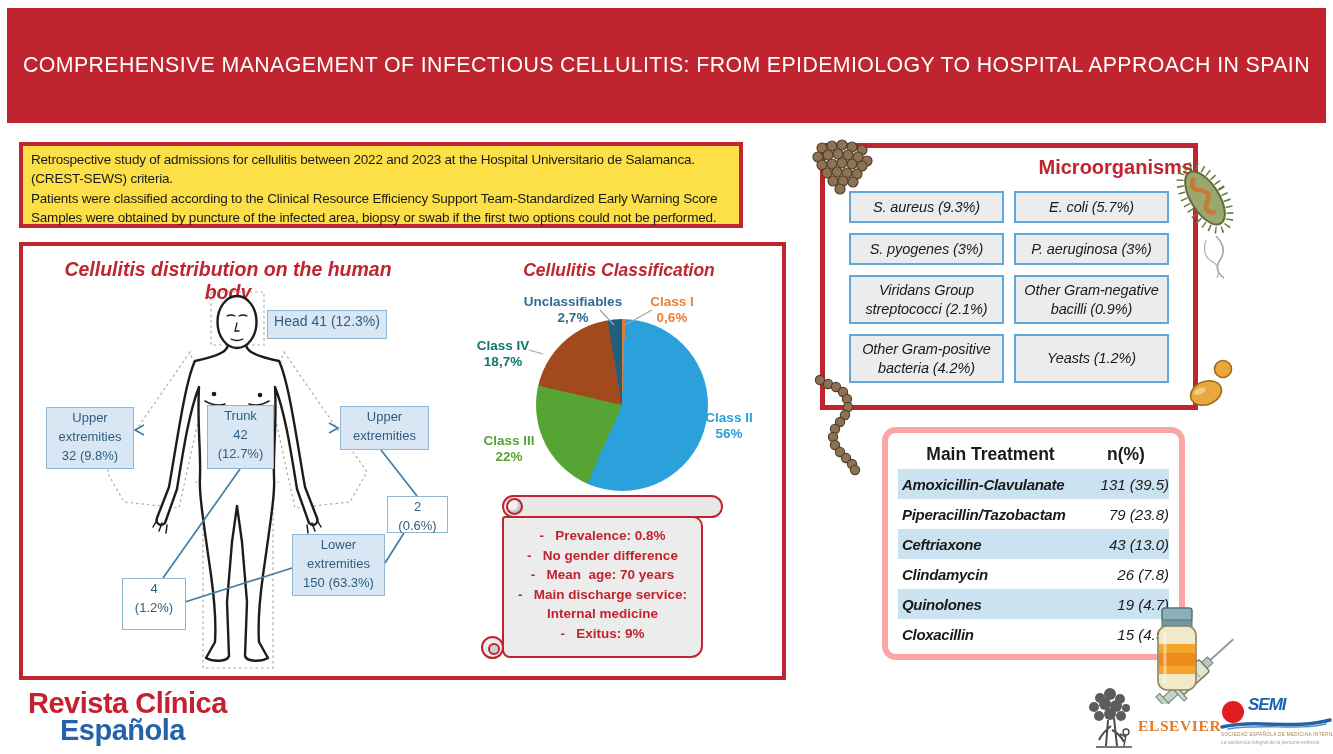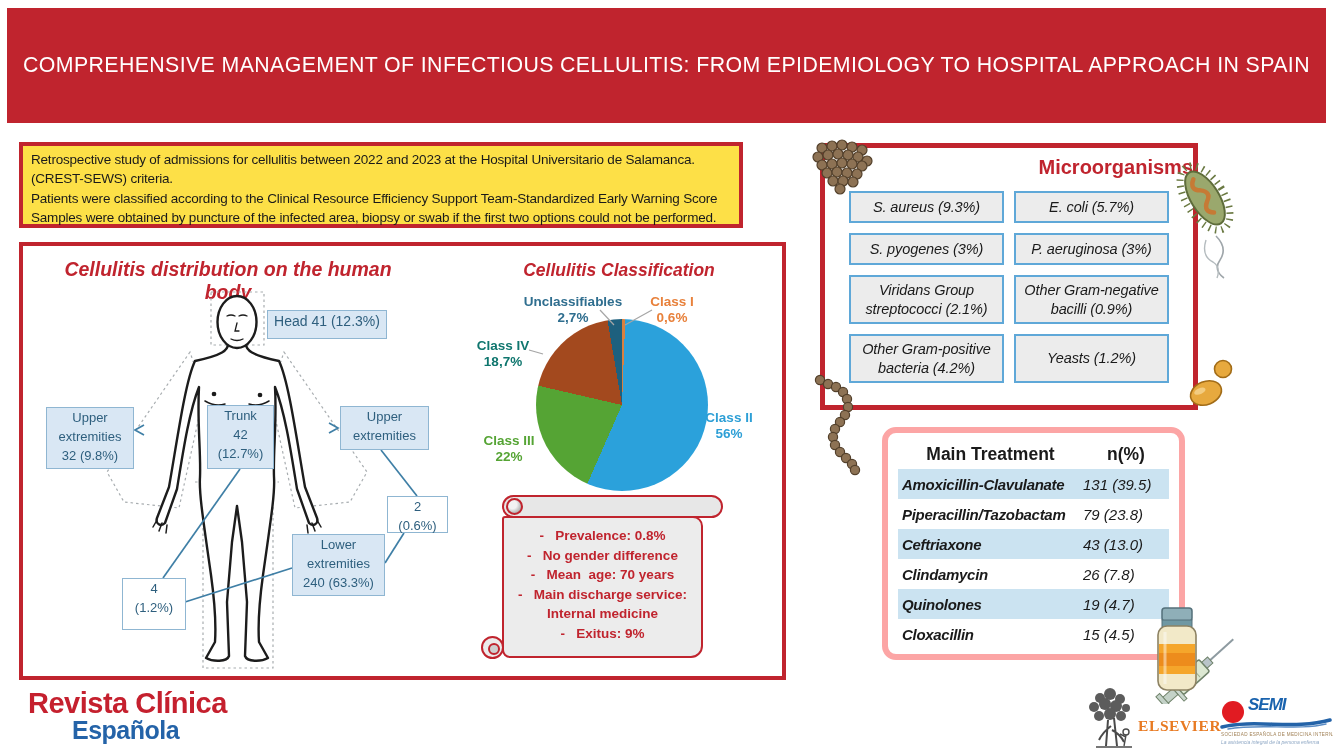--- a/index.html
+++ b/index.html
@@ -72,29 +72,29 @@
 
   
   .treat-panel { position:absolute; left:882px; top:427px; width:303px; height:233px; background:#fff;
                  border:6px solid #fca5a5; border-radius:14px; padding:6px 10px 0; }
   .t-head { display:grid; grid-template-columns:1fr 86px; height:30px; align-items:center; }
   .t-head .h1 { font-weight:bold; font-size:17.5px; text-align:center; }
   .t-head .h2 { font-weight:bold; font-size:17.5px; text-align:center; }
   .t-row { display:grid; grid-template-columns:1fr 86px; height:30px; align-items:center;font-style:italic; }
   .t-row:nth-child(odd) { background:#CBE3F1; }
   .t-name { font-weight:bold; font-size:15px; letter-spacing:-0.3px; padding-left:4px; white-space:nowrap; }
-  .t-val  { font-size:15px; text-align:left; white-space:nowrap; }
+  .t-val  { font-size:15px; text-align:right; white-space:nowrap; }
 
   
   .abs { position:absolute; }
 
   
   .revista { position:absolute; left:28px; top:688px; line-height:31px; font-weight:bold; letter-spacing:-0.5px; }
   .revista .l1 { font-size:29px; color:#C5202E; }
-  .revista .l2 { font-size:25px; color:#2463A8; margin-left:44px; margin-top:-4px; }
+  .revista .l2 { font-size:29px; color:#2463A8; margin-left:32px; margin-top:-4px; }
   .elsevier-text { position:absolute; left:1138px; top:717px; font-family:"Liberation Serif", serif;
                    font-weight:bold; font-size:15.5px; letter-spacing:.6px; color:#E87A22; }
   .semi { position:absolute; left:1220px; top:692px; width:113px; height:60px; }
   .semi-circle { position:absolute; left:2px; top:9px; width:22px; height:22px; border-radius:50%; background:#E11B22; }
   .semi-label { position:absolute; left:28px; top:3px; font-style:italic; font-weight:900; font-size:17px;
                 color:#1A63AE; letter-spacing:-1px; }
   .semi-swoosh { position:absolute; left:0; top:26px; width:112px; height:13px; }
   .semi-sub { position:absolute; left:1px; top:40px; font-size:4.6px; letter-spacing:.35px; color:#A08055; white-space:nowrap; }
   .semi-tag { position:absolute; left:1px; top:47px; font-size:5px; font-style:italic; color:#8FA8C5; white-space:nowrap; }
 </style>
@@ -173,21 +173,21 @@
       <span>Upper</span>
       <span>extremities</span>
     </div>
     <div class="blabel white lb-r2">
       <span>2</span>
       <span>(0.6%)</span>
     </div>
     <div class="blabel lb-low">
       <span>Lower</span>
       <span>extremities</span>
-      <span>240 (63.3%)</span>
+      <span>150 (63.3%)</span>
     </div>
     <div class="blabel white lb-g4">
       <span>4</span>
       <span>(1.2%)</span>
     </div>
 
     <div class="pie" style="background: conic-gradient(rgb(217, 128, 63) 0deg, rgb(217, 128, 63) 2.16deg, rgb(43, 161, 219) 2.16deg, rgb(43, 161, 219) 203.76deg, rgb(85, 164, 52) 203.76deg, rgb(85, 164, 52) 282.96deg, rgb(163, 73, 30) 282.96deg, rgb(163, 73, 30) 350.28deg, rgb(30, 96, 126) 350.28deg, rgb(30, 96, 126) 360deg);"></div>
     <svg class="pie-leads">
       <line x1="577" y1="64" x2="591" y2="79" stroke="#A6A6A6" stroke-width="1.2"></line>
       <line x1="629" y1="64" x2="602" y2="79" stroke="#A6A6A6" stroke-width="1.2"></line>

